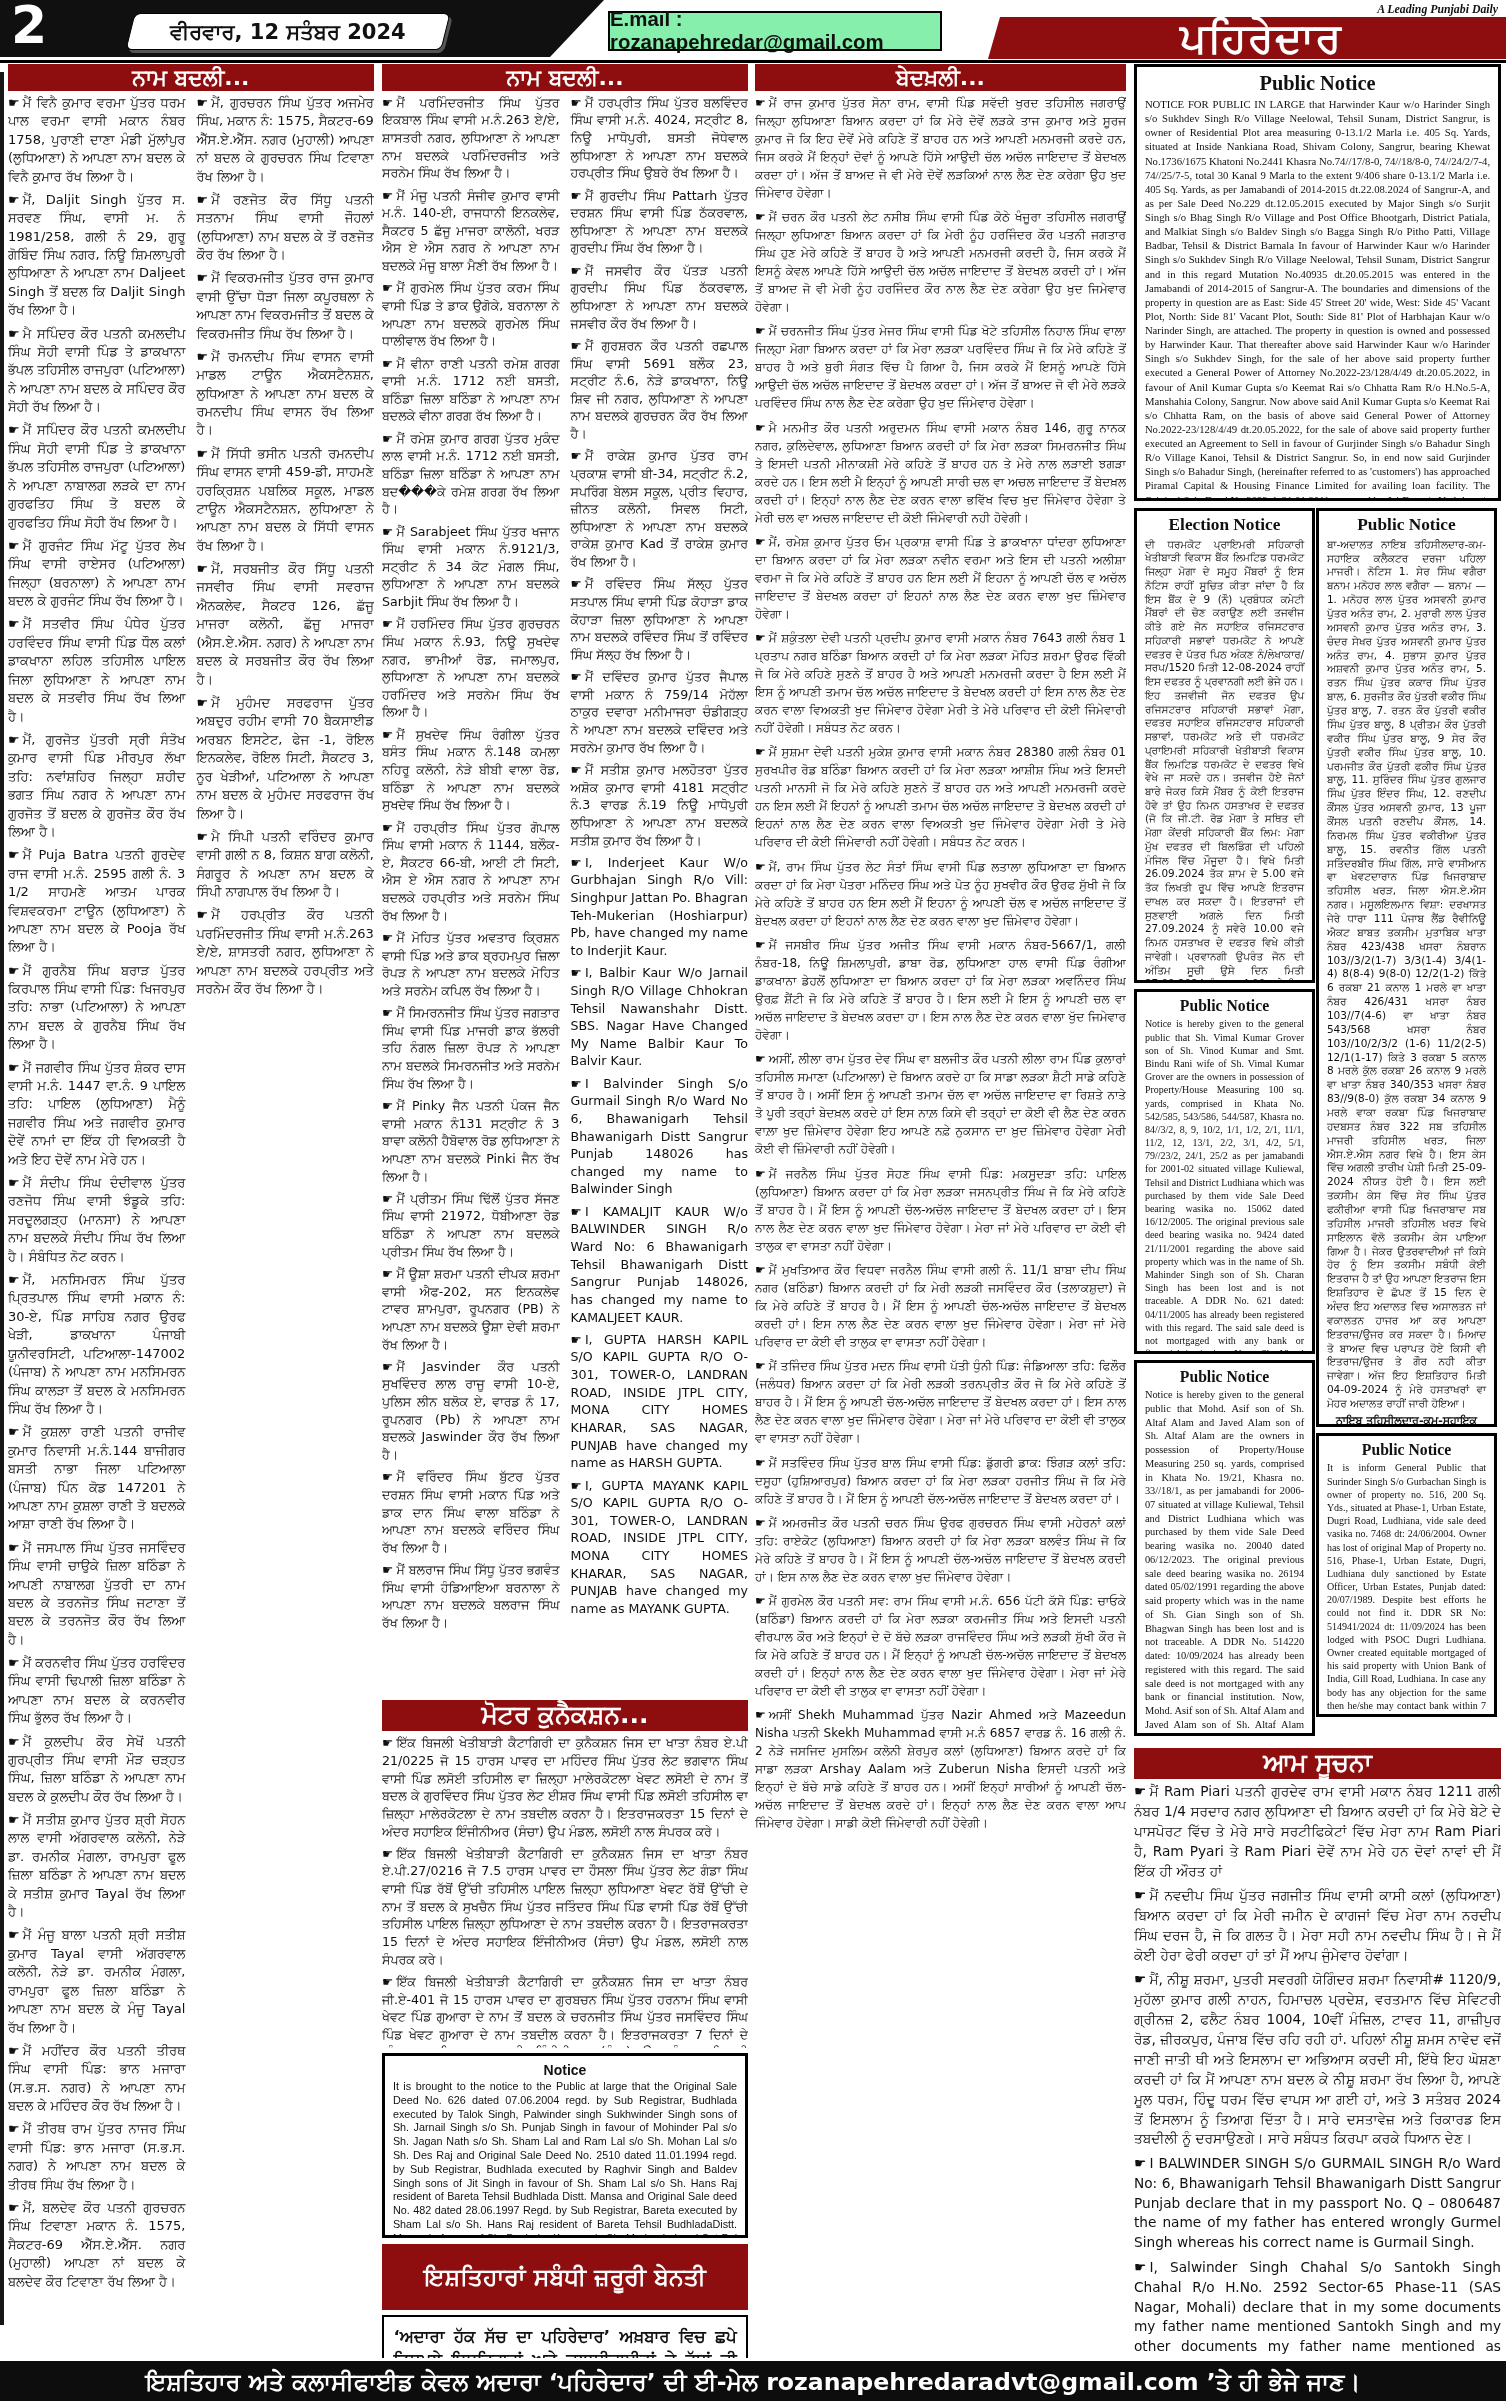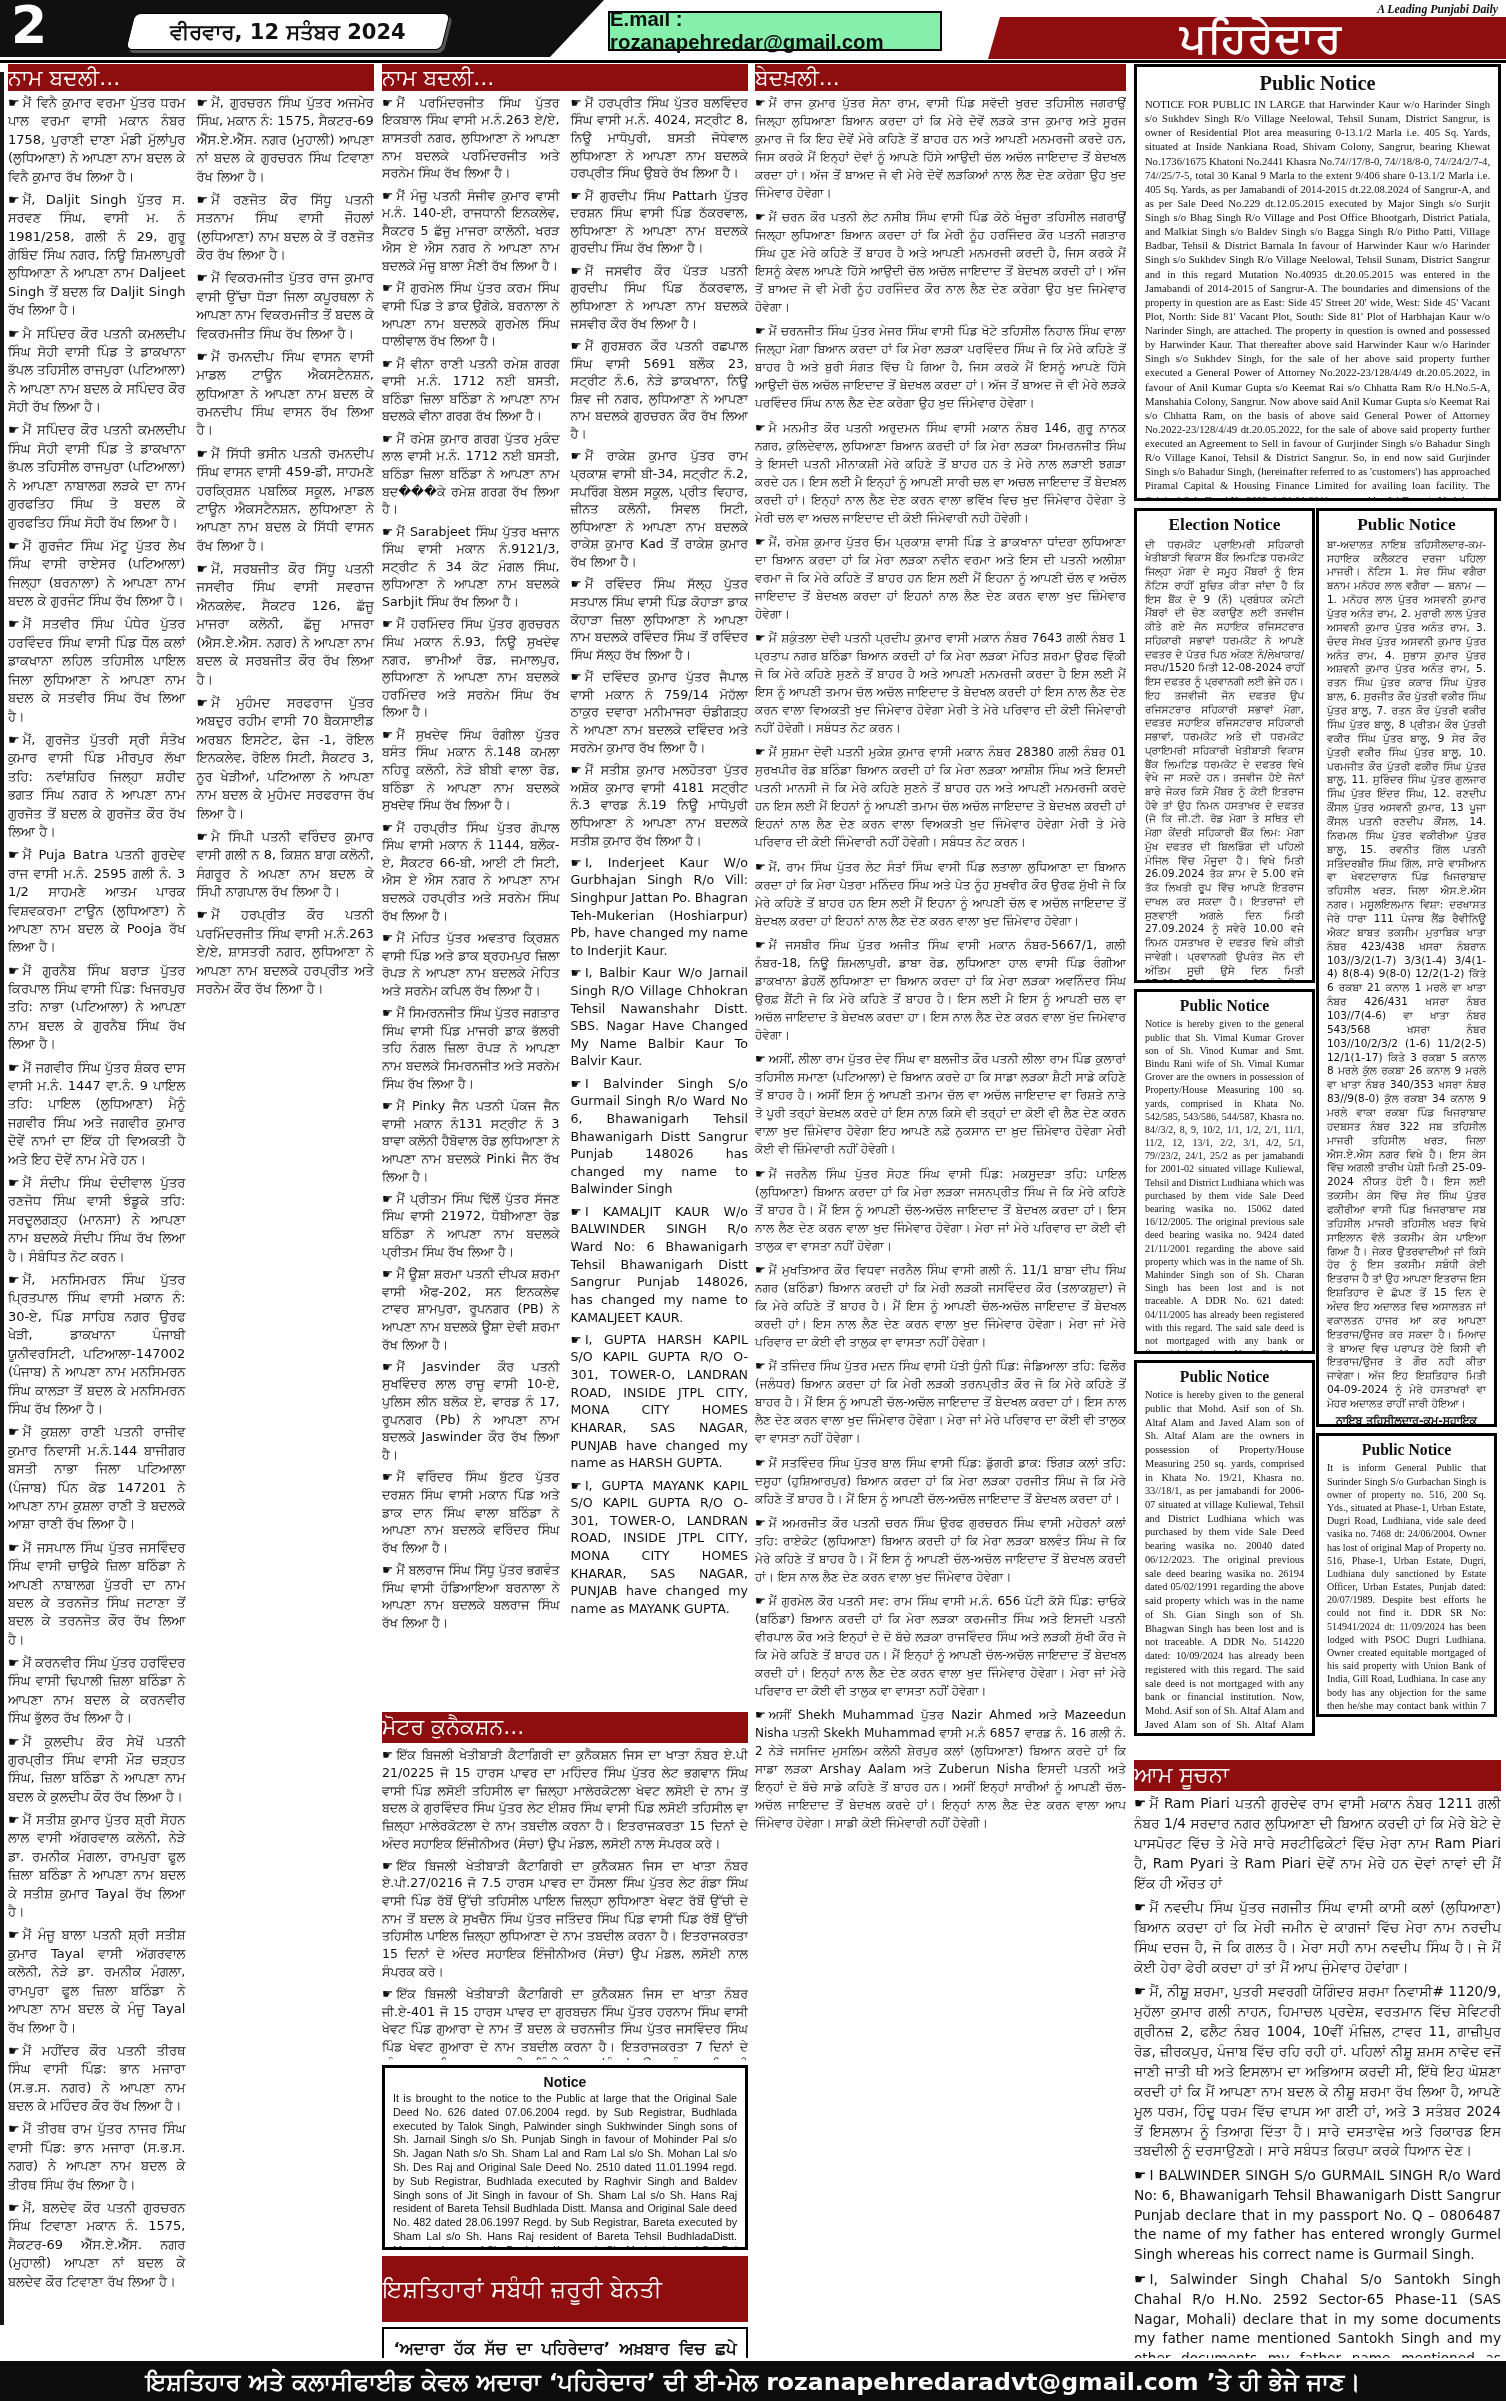--- a/index.html
+++ b/index.html
@@ -18,39 +18,39 @@
              display:flex;align-items:center;justify-content:center;font-weight:bold;font-size:20.4px;
              font-family:"Liberation Sans", sans-serif;}
   .logo-band{position:absolute;right:-22px;top:17.3px;width:534px;height:42px;background:#8e0e10;
              transform:skewX(-16deg);display:flex;align-items:center;justify-content:center;}
   .logo-band span{transform:skewX(16deg);color:#fff;font-weight:bold;font-size:41px;letter-spacing:1.6px;}
   .tagline{position:absolute;right:7.9px;top:1.6px;font-size:11.8px;font-style:italic;font-weight:bold;
            font-family:"Liberation Serif", serif;}
   .left-edge{position:absolute;left:0;top:72px;width:3.9px;height:2253px;background:#161616;}
   
   .col{position:absolute;top:64px;height:2294px;overflow:hidden;}
-  .redbar{background:#8e0e10;color:#fff;font-weight:normal;text-align:left;
+  .redbar{background:#8e0e10;color:#fff;font-weight:bold;text-align:center;
           font-size:22px;line-height:25px;padding:0.8px 0;margin:0 0 3.1px 0;}
   .ad{margin:0 0 4.7px 0;text-align:justify;font-size:13px;line-height:1.42;
       break-inside:avoid-column;}
   .bullet{font-weight:bold;margin-right:3.1px;}
   .ads-2col{column-count:2;column-gap:11px;column-fill:auto;overflow:hidden;}
   .ads-1col{overflow:hidden;}
   
   #col1{left:7.9px;width:366px;}
   #col2{left:382px;width:366px;}
   #col3{left:755px;width:371px;}
   #col4{left:1134px;width:367px;}
   #col1 .ads-2col{height:2261px;}
   #col2 .ads-2col{height:1601px;}
   #col2 .ad{font-size:12.6px;line-height:1.4;}
   #col3 .ad{font-size:12px;line-height:1.5;margin-bottom:6.3px;}
   #col3 .ads-1col{height:2264px;}
   
-  .motor-bar{font-size:22px;line-height:30px;margin-top:17px;}
+  .motor-bar{font-size:25px;line-height:30px;margin-top:5px;}
   .motor-ads{height:314px;overflow:hidden;}
   .motor-ads .ad{font-size:13.3px;line-height:1.5;}
   
   .notice-box{border:3.1px solid #000;padding:6.3px 7.9px;margin-top:4.7px;height:166px;overflow:hidden;
               font-family:Liberation Sans, sans-serif;}
   .notice-box h3{margin:0 0 1.6px 0;text-align:center;font-size:14px;}
   .notice-body{font-size:10.8px;line-height:1.28;text-align:justify;margin:0;}
   
   .isht-bar{font-size:23.6px;line-height:28px;padding:19px 0;margin-top:6.3px;}
   .isht-box{border:2.4px solid #000;padding:7.9px 9.4px;margin-top:4.7px;height:94px;overflow:hidden;}

